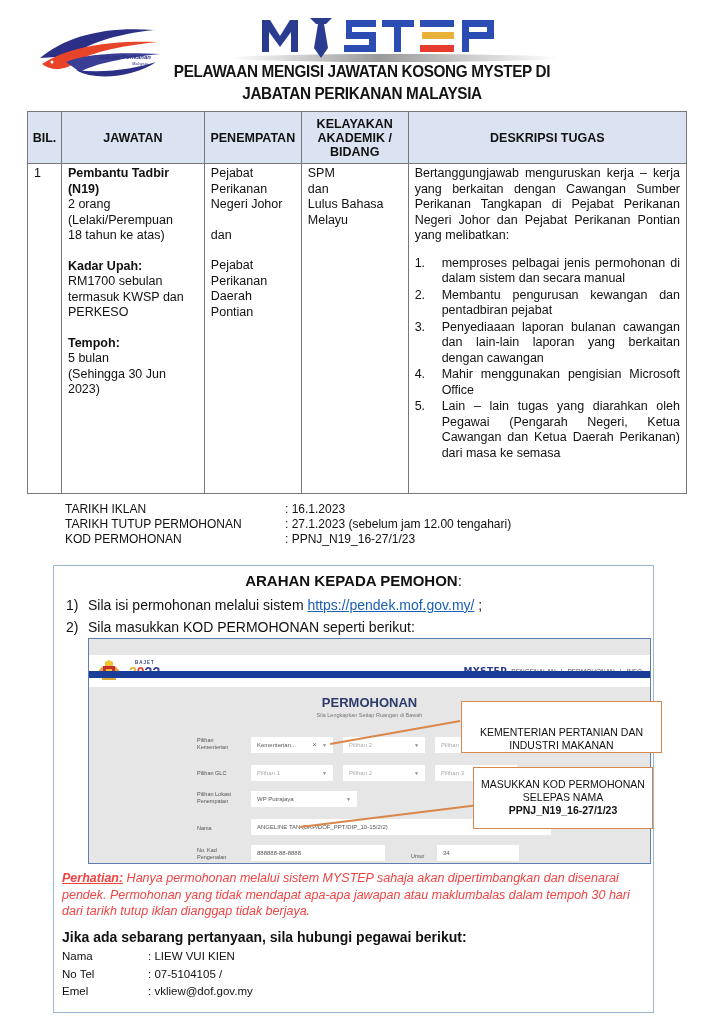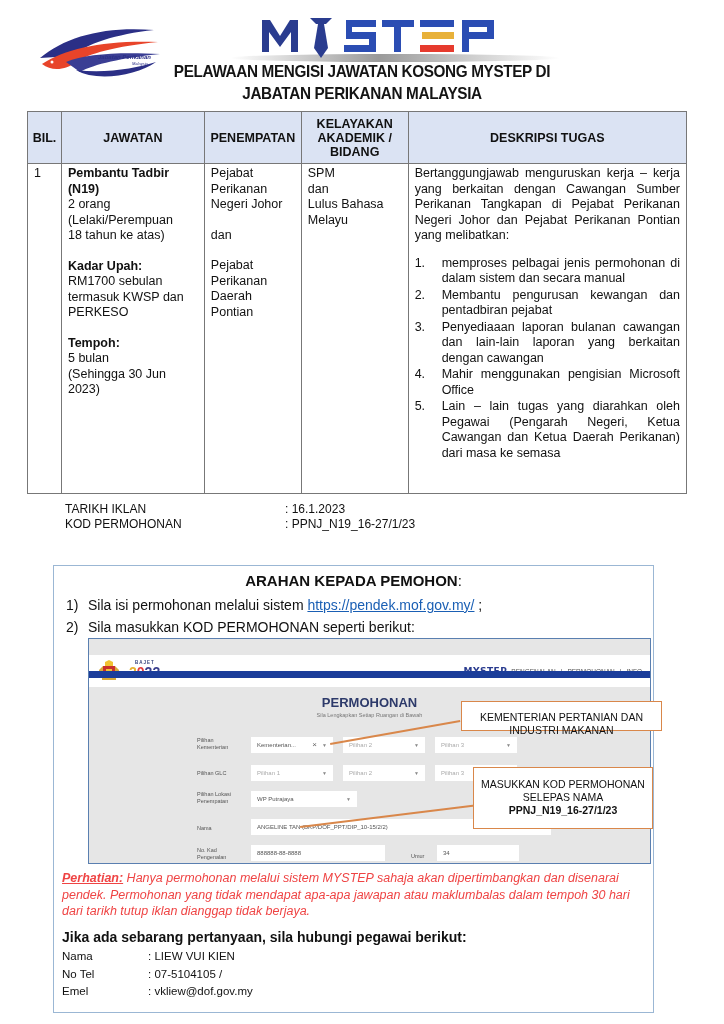--- a/index.html
+++ b/index.html
@@ -66,21 +66,21 @@
   .shot-nav .sep { margin: 0 5px; }
   .perm-title { position: absolute; left: 0; width: 100%; top: 56px; text-align: center; font-weight: bold; font-size: 13px; color: #2d3a6a; }
   .perm-sub { position: absolute; left: 0; width: 100%; top: 73px; text-align: center; font-size: 5.5px; color: #777; }
   .f-label { position: absolute; left: 108px; font-size: 5.5px; color: #555; line-height: 7px; }
   .f-input { position: absolute; height: 16px; background: #fff; font-size: 6px; color: #555; padding-left: 6px; line-height: 16px; }
   .f-input.ph { color: #aaa; }
   .f-caret { position: absolute; right: 6px; top: 0; font-size: 5px; color: #888; }
   .f-x { position: absolute; right: 16px; top: 0; font-size: 8px; color: #666; }
 
   .callout { border: 1.5px solid #d9874a; background: #fff; text-align: center; font-size: 10.5px; line-height: 13px; color: #111; }
-  .callout-1 { left: 461px; top: 701px; width: 201px; height: 30px; padding-top: 9px; }
+  .callout-1 { left: 461px; top: 701px; width: 201px; height: 52px; padding-top: 24px; }
   .callout-2 { left: 473px; top: 767px; width: 180px; height: 62px; padding-top: 10px; }
   .callout-line { height: 1.5px; background: #d9874a; transform-origin: 0 0; }
 
   
   .perhatian { left: 62px; top: 870px; width: 590px; font-size: 12.5px; line-height: 16.5px; font-style: italic; color: #ef4444; }
   .perhatian .lbl { font-weight: bold; text-decoration: underline; }
   .contact-head { left: 62px; top: 929px; font-size: 14px; font-weight: bold; }
   .contact { left: 62px; top: 948px; font-size: 11.5px; line-height: 17.5px; }
   .contact-row { display: flex; }
   .contact-label { width: 86px; }
@@ -202,20 +202,24 @@
     </tr>
   </tbody>
 </table>
 
 <div class="abs info">
   <div class="info-row">
       <span class="info-label">TARIKH IKLAN</span>
       <span>: 16.1.2023</span>
     </div>
   <div class="info-row">
+      <span class="info-label">TARIKH TUTUP PERMOHONAN</span>
+      <span>: 27.1.2023 (sebelum jam 12.00 tengahari)</span>
+    </div>
+  <div class="info-row">
       <span class="info-label">KOD PERMOHONAN</span>
       <span>: PPNJ_N19_16-27/1/23</span>
     </div>
 </div>
 
 <div class="abs arahan-box"></div>
 <div class="abs arahan-title"><span>ARAHAN KEPADA PEMOHON</span><span class="colon">:</span></div>
 <div class="abs step step-1">
   <span class="num">1)</span><span>Sila isi permohonan melalui sistem </span><a class="link">https://pendek.mof.gov.my/</a><span> ;</span>
 </div>

